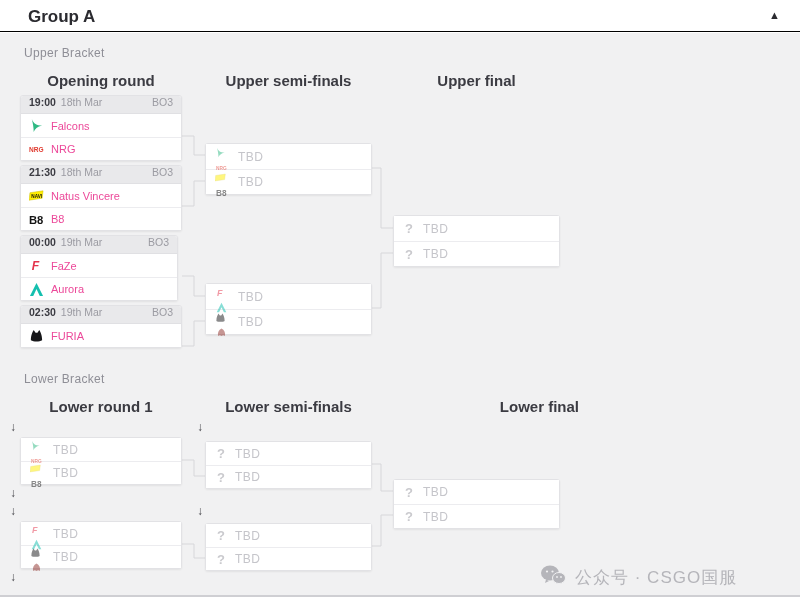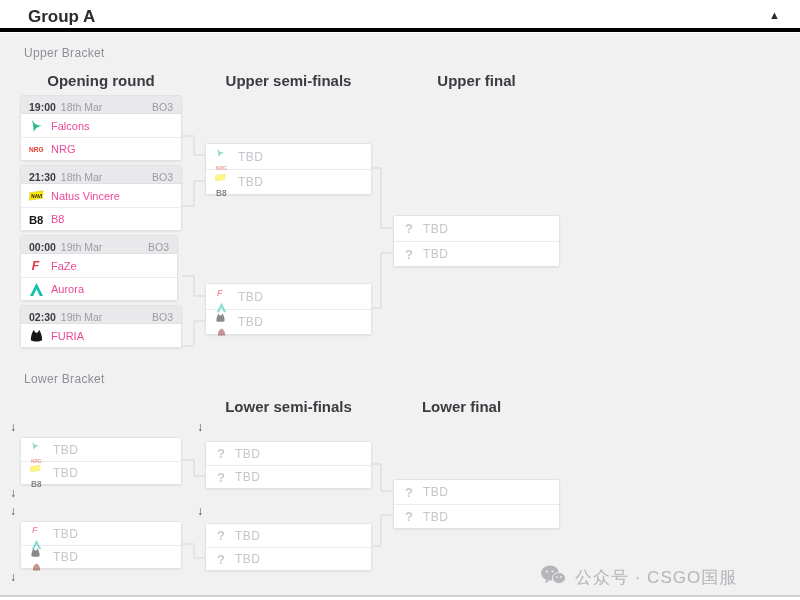--- a/index.html
+++ b/index.html
@@ -6,31 +6,31 @@
   html,body { background:#fff; }
   #app {
     position:relative; width:800px; height:600px; overflow:hidden;
     font-family:"Liberation Sans","DejaVu Sans",sans-serif;
     background:#fff;
   }
   .content-bg { position:absolute; left:0; top:33px; width:800px; height:563px; background:#f1f1f2; }
   .bottom-line { position:absolute; left:0; top:595px; width:800px; height:2px; background:#cfcfd3; }
 
   
-  .hdr { position:absolute; left:0; top:0; width:800px; height:32px; background:#fff; border-bottom:4px solid #000000; }
+  .hdr { position:absolute; left:0; top:0; width:800px; height:32px; background:#fff; border-bottom:1px solid #000000; }
   .hdr-title { position:absolute; left:28px; top:7px; font-size:17px; font-weight:bold; color:#2b2b30; }
   .hdr-caret { position:absolute; right:20px; top:9px; font-size:11px; color:#2b2b30; cursor:pointer; }
 
   .section-label { position:absolute; font-size:12px; font-weight:normal; color:#8e8e96; letter-spacing:.3px; }
   .col-head { position:absolute; font-size:15px; font-weight:bold; color:#3b3b42; text-align:center; }
 
   
   .box { position:absolute; background:#fff; border:1px solid #e2e2e5; border-radius:3px;
          box-shadow:0 1px 2px rgba(25,25,35,.07); }
-  .match-head { height:18px; background:#e9e9eb; display:flex; align-items:flex-end; gap:5px;
+  .match-head { height:18px; background:#e9e9eb; display:flex; align-items:flex-start; gap:5px;
                 padding:0 8px; border-bottom:1px solid #e0e0e3; border-radius:2px 2px 0 0; }
   .mh-time { font-size:10.5px; font-weight:bold; color:#3b3b42; }
   .mh-date { font-size:10.5px; color:#9b9ba2; }
   .mh-fmt  { font-size:10.5px; color:#9b9ba2; margin-left:auto; }
 
   .trow { display:flex; align-items:center; gap:7px; padding:0 8px; height:23px; background:#fff; }
   .trow + .trow { border-top:1px solid #ececef; }
   .tall .trow { height:25px; }
   .mid .trow { height:24px; }
   .tname { font-size:11px; color:#ec4899; }
@@ -229,22 +229,23 @@
       <span class="qmark">?</span>
       <span class="tbd">TBD</span>
     </div>
     <div class="trow">
       <span class="qmark">?</span>
       <span class="tbd">TBD</span>
     </div>
   </div>
 
   <div class="section-label" style="left:24px; top:372px;">Lower Bracket</div>
+  <div class="col-head" style="left:20px;  top:398px; width:162px;">Lower round 1</div>
   <div class="col-head" style="left:205px; top:398px; width:167px;">Lower semi-finals</div>
-  <div class="col-head" style="left:378px; top:398px; width:167px;">Lower final</div>
+  <div class="col-head" style="left:412px; top:398px; width:167px;text-align:right;">Lower final</div>
 
   <span class="drop-arrow" style="left:10px; top:421px;">↓</span>
   <span class="drop-arrow" style="left:10px; top:487px;">↓</span>
   <span class="drop-arrow" style="left:10px; top:505px;">↓</span>
   <span class="drop-arrow" style="left:10px; top:571px;">↓</span>
   <span class="drop-arrow" style="left:197px; top:421px;">↓</span>
   <span class="drop-arrow" style="left:197px; top:505px;">↓</span>
 
   <div class="box" style="left:20px; top:437px; width:162px;">
     <div class="trow">

